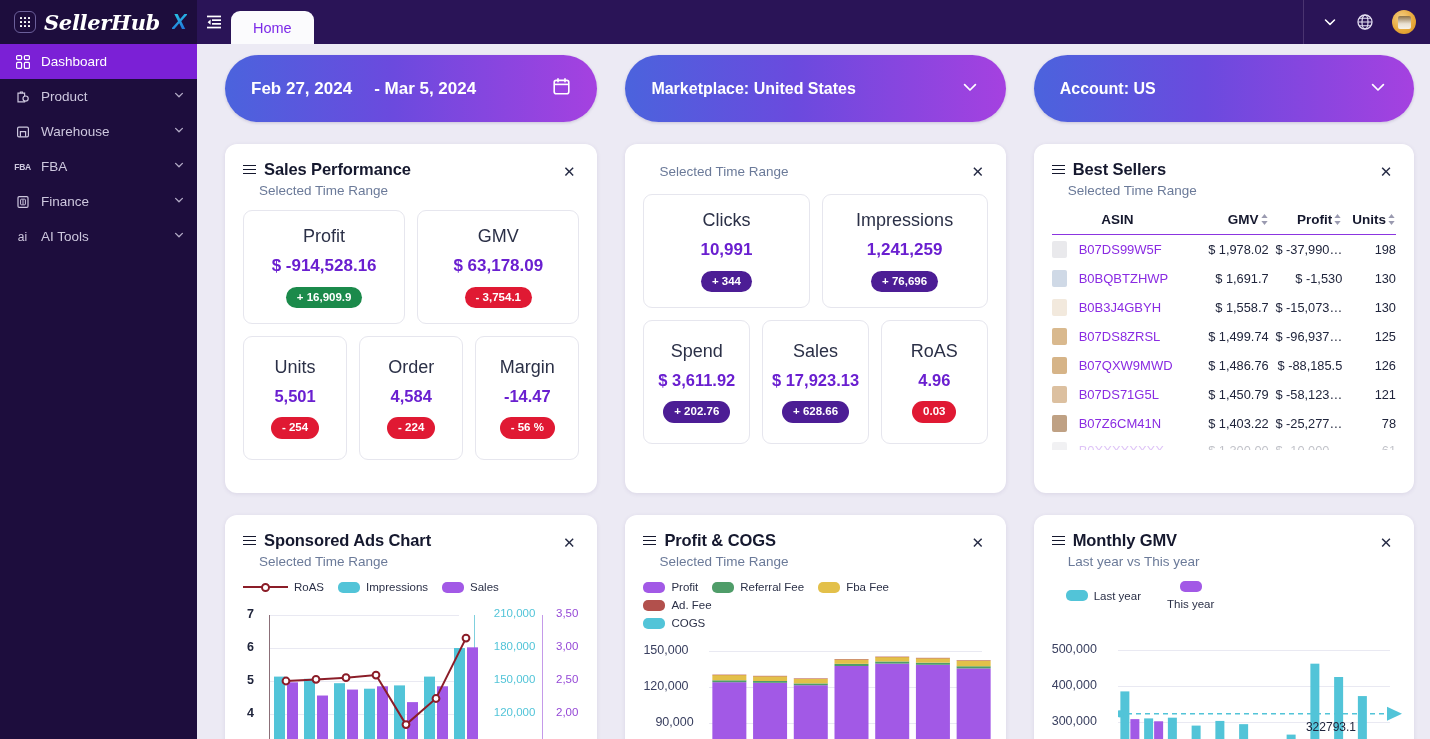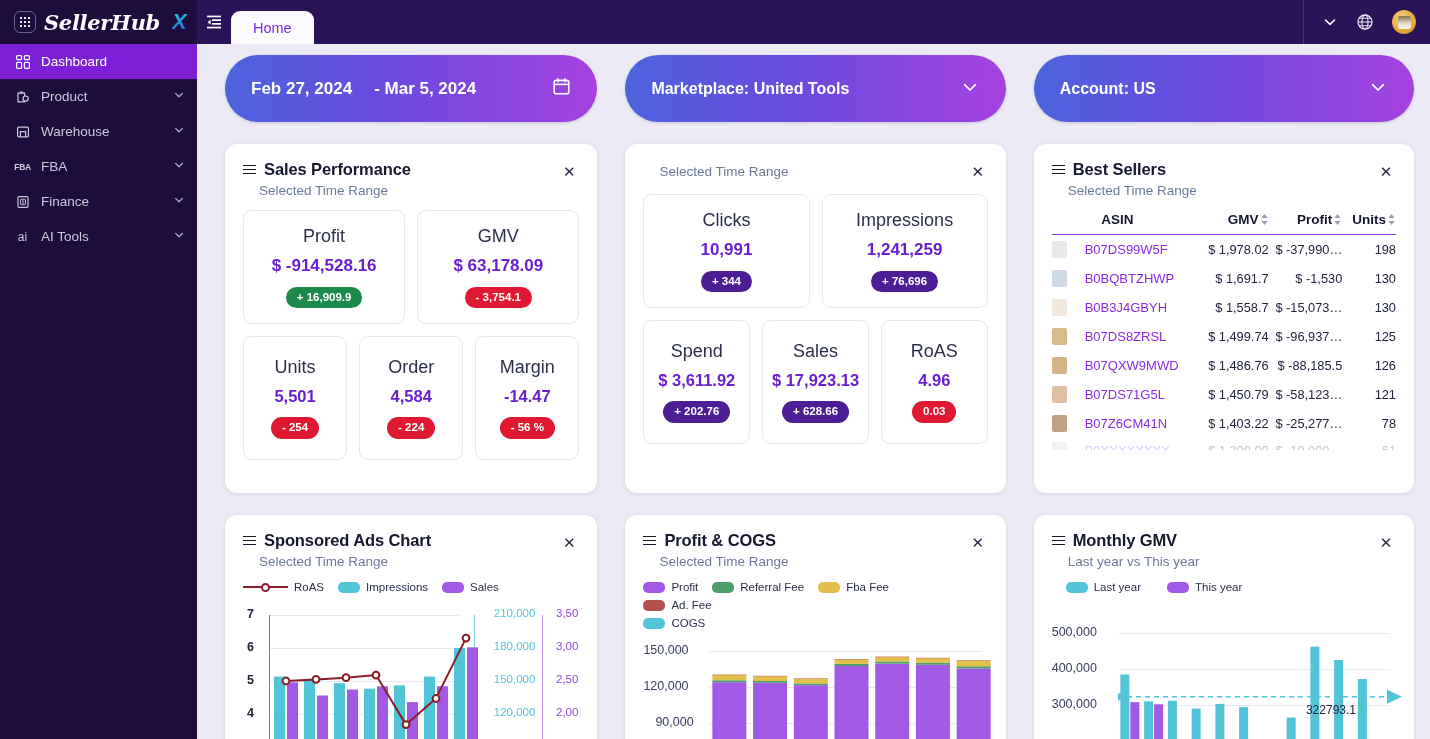--- a/index.html
+++ b/index.html
@@ -159,21 +159,21 @@
     display: flex; align-items: flex-end; padding-bottom: 7px;
     border-bottom: 1.5px solid #8b35e0;
   }
   .bs-th { font-size: 13.5px; font-weight: bold; color: #15182e; display: flex; align-items: center; }
   .th-asin { width: 132px; justify-content: center; }
   .th-gmv { width: 86px; justify-content: flex-end; gap: 1px; }
   .th-profit { width: 74px; justify-content: flex-end; gap: 1px; }
   .th-units { width: 54px; justify-content: flex-end; gap: 1px; }
   .sort-ico { display: inline-flex; flex-direction: column; line-height: 0; color: #8e8ea3; }
   .bs-row { display: flex; align-items: center; height: 29px; }
-  .bs-asin { width: 132px; display: flex; align-items: center; gap: 18px; }
+  .bs-asin { width: 132px; display: flex; align-items: center; gap: 12px; }
   .thumb { width: 15px; height: 17px; border-radius: 2px; flex: none; }
   .bs-asin-txt {
     font-size: 13px; color: #8a2be2; font-weight: 500; cursor: pointer; white-space: nowrap;
   }
   .bs-td { font-size: 12.8px; color: #20253c; text-align: right; white-space: nowrap; }
   .td-gmv { width: 86px; }
   .td-profit { width: 74px; }
   .td-units { width: 54px; }
   .bs-fade { height: 12px; overflow: hidden; opacity: .28; }
 
@@ -339,21 +339,21 @@
       <span class="cal">
         <svg width="19" height="19" viewBox="0 0 19 19" fill="none">
           <rect x="2.2" y="3.4" width="14.6" height="13.4" rx="2" stroke="#fff" stroke-width="1.6"></rect>
           <path d="M2.2 7.4h14.6" stroke="#fff" stroke-width="1.6"></path>
           <path d="M6 1.8v3M13 1.8v3" stroke="#fff" stroke-width="1.6" stroke-linecap="round"></path>
         </svg>
       </span>
     </div>
 
     <div class="pill pill-mk">
-      <span class="pill-label">Marketplace: United Tools</span>
+      <span class="pill-label">Marketplace: United States</span>
       <span class="chev-lg">
         <svg width="20" height="20" viewBox="0 0 20 20" fill="none">
             <path d="M4.6 7.6 L10 13 L15.4 7.6" stroke="#fff" stroke-width="1.7" stroke-linecap="round" stroke-linejoin="round"></path>
           </svg>
       </span>
     </div>
 
     <div class="pill pill-ac">
       <span class="pill-label">Account: US</span>
       <span class="chev-lg">
@@ -765,21 +765,21 @@
           <div class="card-sub">Last year vs This year</div>
         </div>
         <div class="close-x">✕</div>
       </div>
 
       <div class="legend" style="margin-left:14px;">
         <span class="lg">
           <i class="lg-sw" style="background:#52c4d8"></i>
           <span>Last year</span>
         </span>
-        <span class="lg" style="margin-left:12px;">
+        <span class="lg" style="margin-left:12px;flex-direction:column;">
           <i class="lg-sw" style="background:#a259e6"></i>
           <span>This year</span>
         </span>
       </div>
 
       <div class="plot" style="height:150px; margin-top:32px;">
         <div class="gridline" style="left:66px; right:6px; top:8px;"></div>
         <div class="gridline" style="left:66px; right:6px; top:44px;"></div>
         <div class="gridline" style="left:66px; right:6px; top:80px;"></div>
         <div class="ax-lbl" style="left:0px; top:0px; color:#3a4060;font-size:12.5px;">500,000</div>

